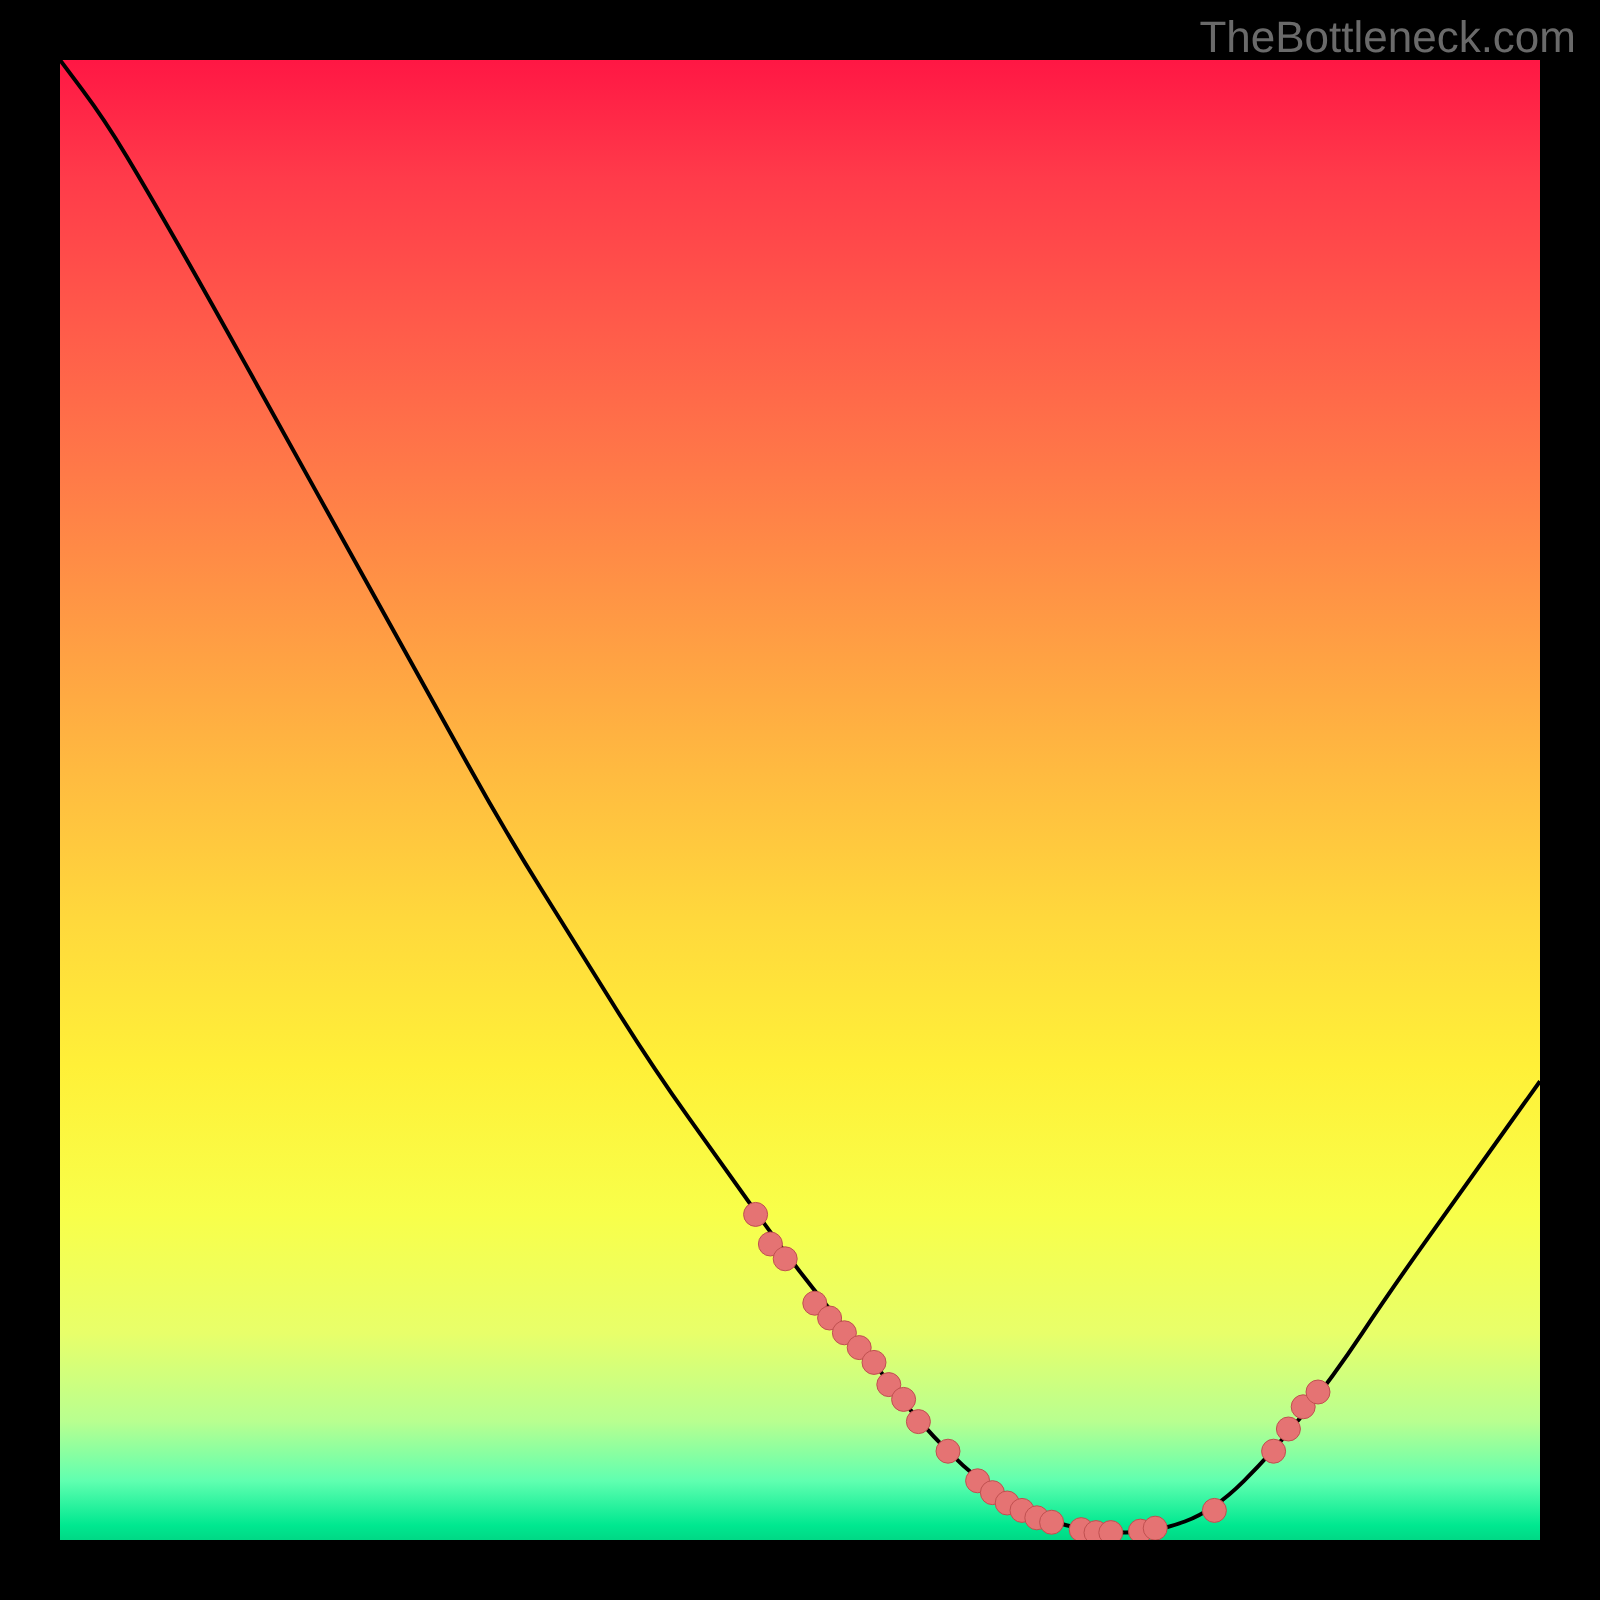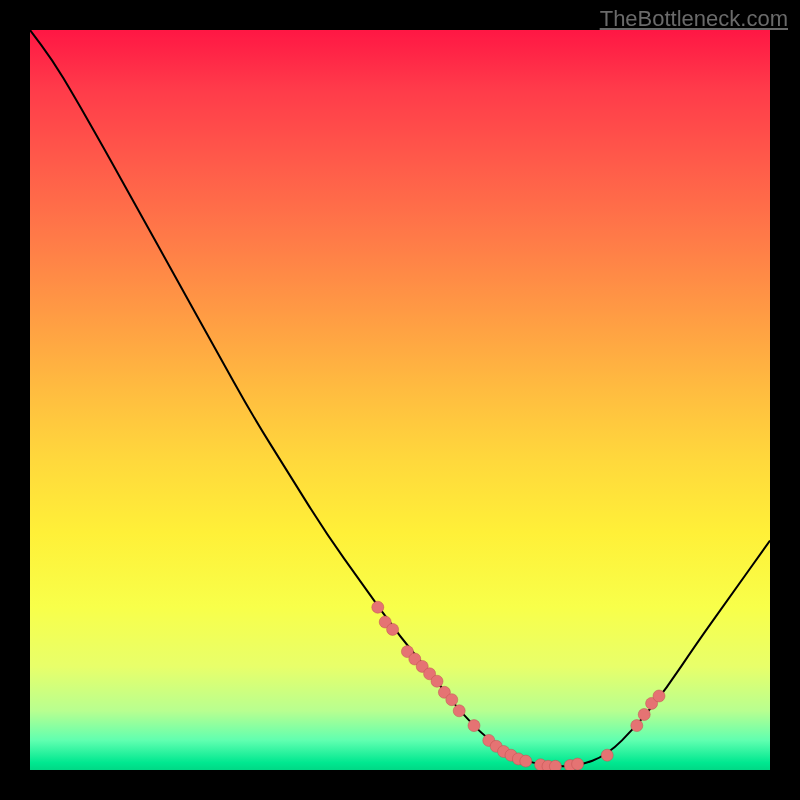--- a/index.html
+++ b/index.html
@@ -15,21 +15,20 @@
       font-family: Arial, sans-serif;
     }
     .watermark {
       position: absolute;
       top: 6px;
       right: 12px;
       color: #6a6a6a;
       font-size: 22px;
       font-weight: 500;
       z-index: 10;
-      text-decoration: underline;
     }
     .chart-container {
       position: absolute;
       top: 30px;
       left: 30px;
       width: 740px;
       height: 740px;
       overflow: hidden;
     }
     .gradient-bg {

